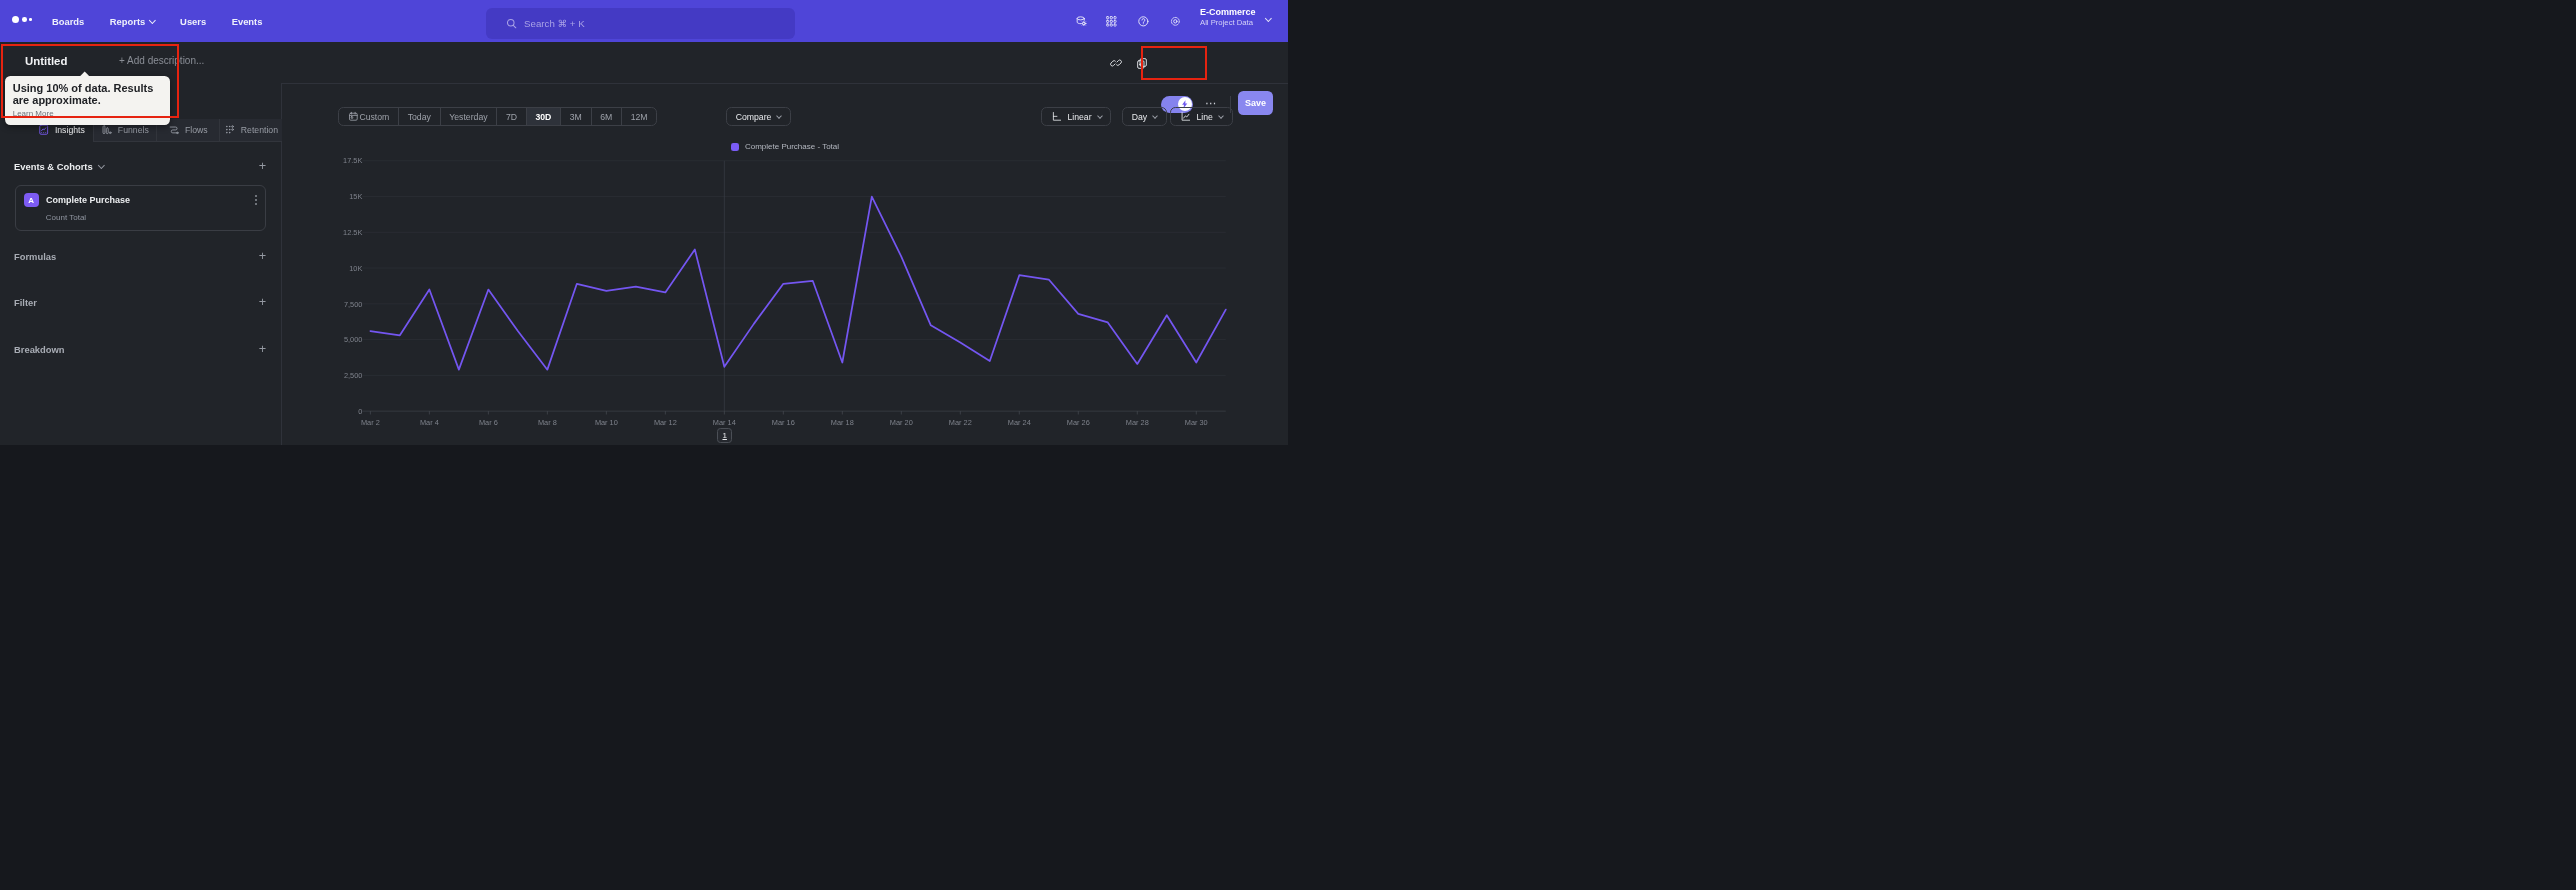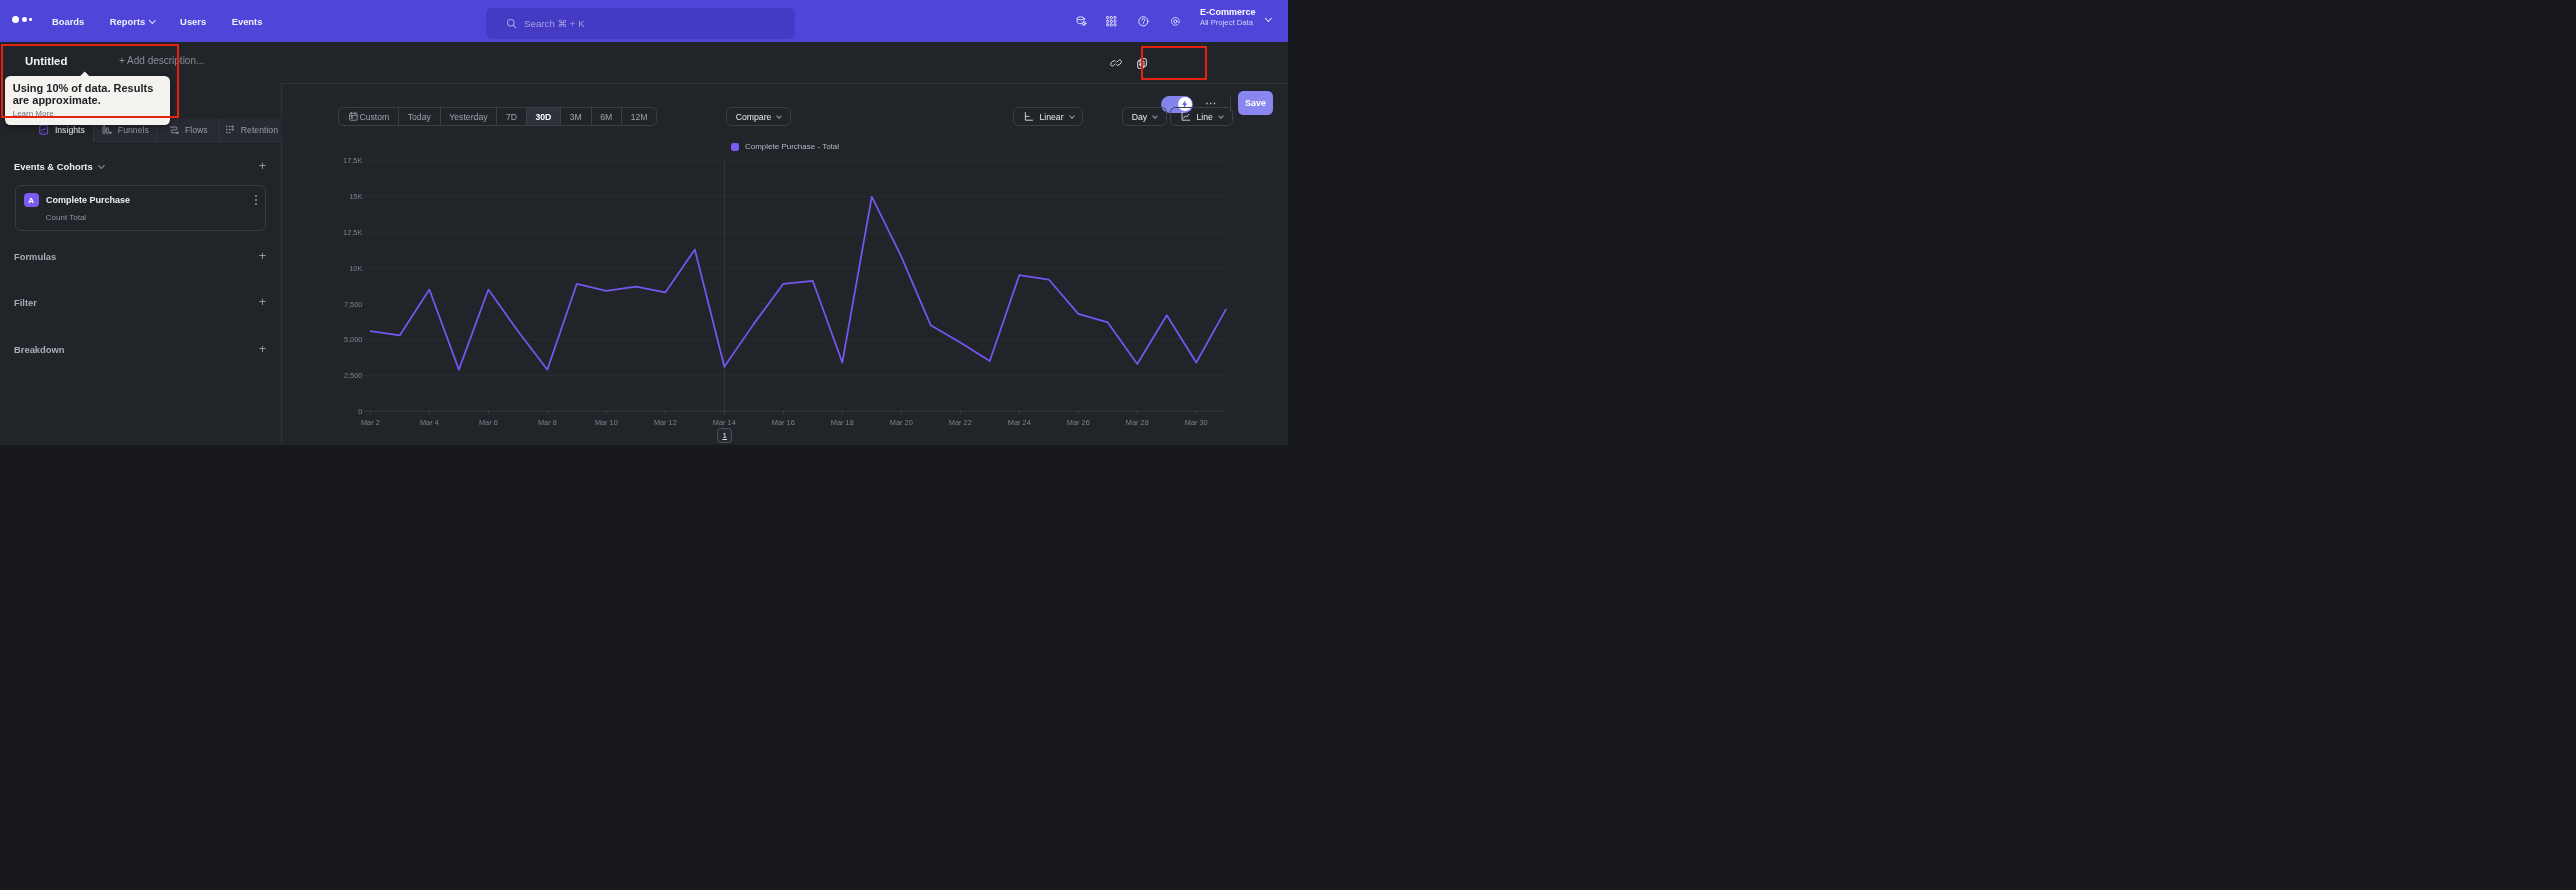--- a/index.html
+++ b/index.html
@@ -297,21 +297,21 @@
             <span>6M</span>
           </div>
           <div class="seg-item">
             <span>12M</span>
           </div>
         </div>
       <div class="btn" style="left:444px">
         <span>Compare</span>
           <span class="chev"></span>
       </div>
-      <div class="btn" style="left:731px">
+      <div class="btn" style="left:759px">
         <svg viewBox="0 0 18 18">
             <path d="M4 2.5v13h13"></path>
             <path d="M4 9h6"></path>
           </svg>
         <span>Linear</span>
           <span class="chev"></span>
       </div>
       <div class="btn" style="left:840px">
         <span>Day</span>
           <span class="chev"></span>

